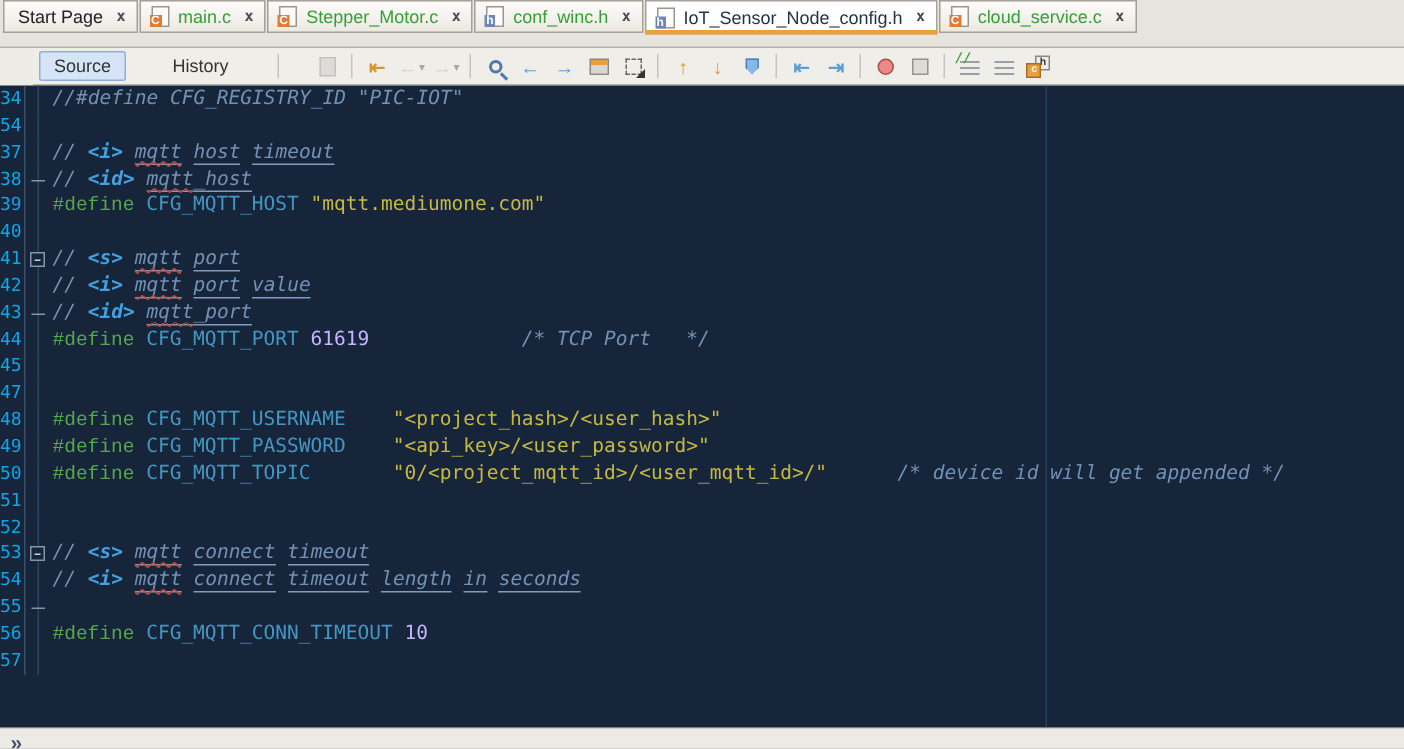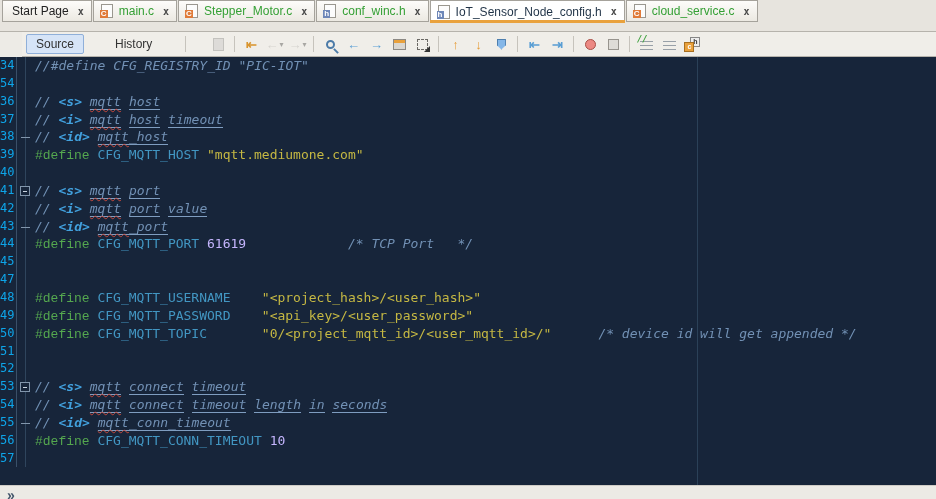--- a/index.html
+++ b/index.html
@@ -225,25 +225,20 @@
         <span class="lnum">34</span>
         <span class="foldc"></span>
         <span class="code"><span class="cm">//#define CFG_REGISTRY_ID "PIC-IOT"</span></span>
       </div>
       <div class="row">
         <span class="lnum">54</span>
         <span class="foldc"></span>
         <span class="code"></span>
       </div>
       <div class="row">
-        <span class="lnum">36</span>
-        <span class="foldc"></span>
-        <span class="code"><span class="cm">// </span><span class="tag">&lt;s&gt;</span><span class="cm"> </span><span class="cm u sq">mqtt</span><span class="cm"> </span><span class="cm u">host</span></span>
-      </div>
-      <div class="row">
         <span class="lnum">37</span>
         <span class="foldc"></span>
         <span class="code"><span class="cm">// </span><span class="tag">&lt;i&gt;</span><span class="cm"> </span><span class="cm u sq">mqtt</span><span class="cm"> </span><span class="cm u">host</span><span class="cm"> </span><span class="cm u">timeout</span></span>
       </div>
       <div class="row">
         <span class="lnum">38</span>
         <span class="foldc">
           <span class="fend"></span>
         </span>
         <span class="code"><span class="cm">// </span><span class="tag">&lt;id&gt;</span><span class="cm"> </span><span class="cm u sq">mqtt</span><span class="cm u">_host</span></span>
@@ -327,21 +322,20 @@
       <div class="row">
         <span class="lnum">54</span>
         <span class="foldc"></span>
         <span class="code"><span class="cm">// </span><span class="tag">&lt;i&gt;</span><span class="cm"> </span><span class="cm u sq">mqtt</span><span class="cm"> </span><span class="cm u">connect</span><span class="cm"> </span><span class="cm u">timeout</span><span class="cm"> </span><span class="cm u">length</span><span class="cm"> </span><span class="cm u">in</span><span class="cm"> </span><span class="cm u">seconds</span></span>
       </div>
       <div class="row">
         <span class="lnum">55</span>
         <span class="foldc">
           <span class="fend"></span>
         </span>
-        <span class="code"><span class="cm">// </span><span class="tag">&lt;id&gt;</span><span class="cm"> </span><span class="cm u sq">mqtt</span><span class="cm u">_conn_timeout</span></span>
       </div>
       <div class="row">
         <span class="lnum">56</span>
         <span class="foldc"></span>
         <span class="code"><span class="pp">#define</span><span class="sp"> </span><span class="id">CFG_MQTT_CONN_TIMEOUT</span><span class="sp"> </span><span class="num">10</span></span>
       </div>
       <div class="row">
         <span class="lnum">57</span>
         <span class="foldc"></span>
         <span class="code"></span>

